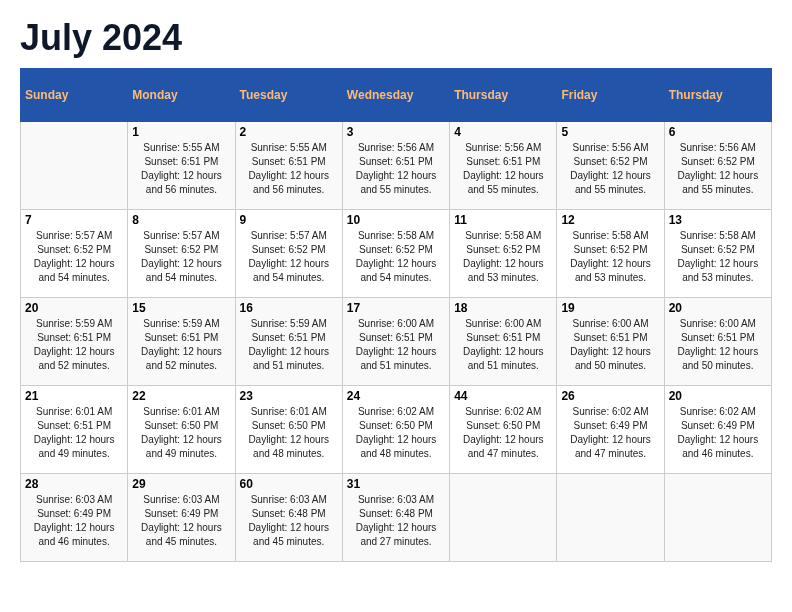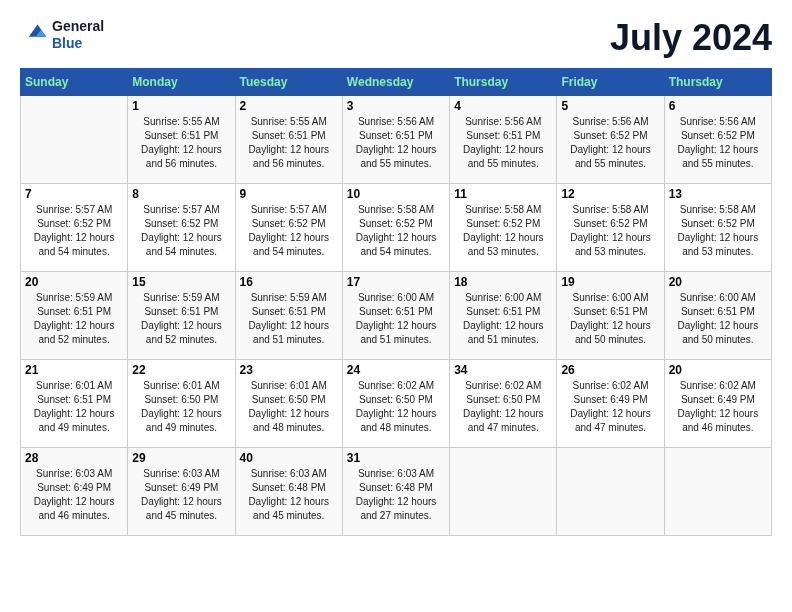--- a/index.html
+++ b/index.html
@@ -51,22 +51,22 @@
       color: #333;
       font-weight: normal;
     }
     .calendar {
       width: 100%;
       border-collapse: collapse;
       font-size: 11px;
     }
     .calendar th {
       background-color: #2255aa;
-      color: #86efac;
-      padding: 6px 4px;
+      color: #fdba74;
+      padding: 19px 4px;
       text-align: left;
       font-size: 12px;
       font-weight: bold;
       border: 1px solid #2255aa;
     }
     .calendar td {
       border: 1px solid #ccc;
       vertical-align: top;
       padding: 3px 4px;
       width: calc(100%/7);
@@ -89,30 +89,20 @@
       background: #fff;
     }
     .row-stripe-light { background: #f9f9f9; }
     .row-stripe-white { background: #fff; }
   </style>
 </head>
 <body>
 
 <div class="page">
   <div class="header-section">
-    <div class="logo">
-      <svg class="logo-icon" viewBox="0 0 32 32">
-        <polygon points="20,4 30,18 10,18" fill="#2255aa"></polygon>
-        <polygon points="24,10 30,18 18,18" fill="#4499dd"></polygon>
-      </svg>
-      <div class="logo-text">
-        <div>General</div>
-        <div class="logo-blue">Blue</div>
-      </div>
-    </div>
     <div class="title-section">
       <div class="main-title">July 2024</div>
     </div>
   </div>
 
   <table class="calendar">
     <thead>
       <tr>
       <th>Sunday</th>
           <th>Monday</th>
@@ -318,21 +308,21 @@
           </td>
           <td class="row-stripe-white">
             <span class="day-number">24</span>
             <div class="day-info">
               <span style="display: block;">Sunrise: 6:02 AM</span>
               <span style="display: block;">Sunset: 6:50 PM</span>
               <span style="display: block;">Daylight: 12 hours and 48 minutes.</span>
             </div>
           </td>
           <td class="row-stripe-white">
-            <span class="day-number">34</span>
+            <span class="day-number">44</span>
             <div class="day-info">
               <span style="display: block;">Sunrise: 6:02 AM</span>
               <span style="display: block;">Sunset: 6:50 PM</span>
               <span style="display: block;">Daylight: 12 hours and 47 minutes.</span>
             </div>
           </td>
           <td class="row-stripe-white">
             <span class="day-number">26</span>
             <div class="day-info">
               <span style="display: block;">Sunrise: 6:02 AM</span>
@@ -360,21 +350,21 @@
           </td>
           <td class="row-stripe-light">
             <span class="day-number">29</span>
             <div class="day-info">
               <span style="display: block;">Sunrise: 6:03 AM</span>
               <span style="display: block;">Sunset: 6:49 PM</span>
               <span style="display: block;">Daylight: 12 hours and 45 minutes.</span>
             </div>
           </td>
           <td class="row-stripe-light">
-            <span class="day-number">40</span>
+            <span class="day-number">60</span>
             <div class="day-info">
               <span style="display: block;">Sunrise: 6:03 AM</span>
               <span style="display: block;">Sunset: 6:48 PM</span>
               <span style="display: block;">Daylight: 12 hours and 45 minutes.</span>
             </div>
           </td>
           <td class="row-stripe-light">
             <span class="day-number">31</span>
             <div class="day-info">
               <span style="display: block;">Sunrise: 6:03 AM</span>

